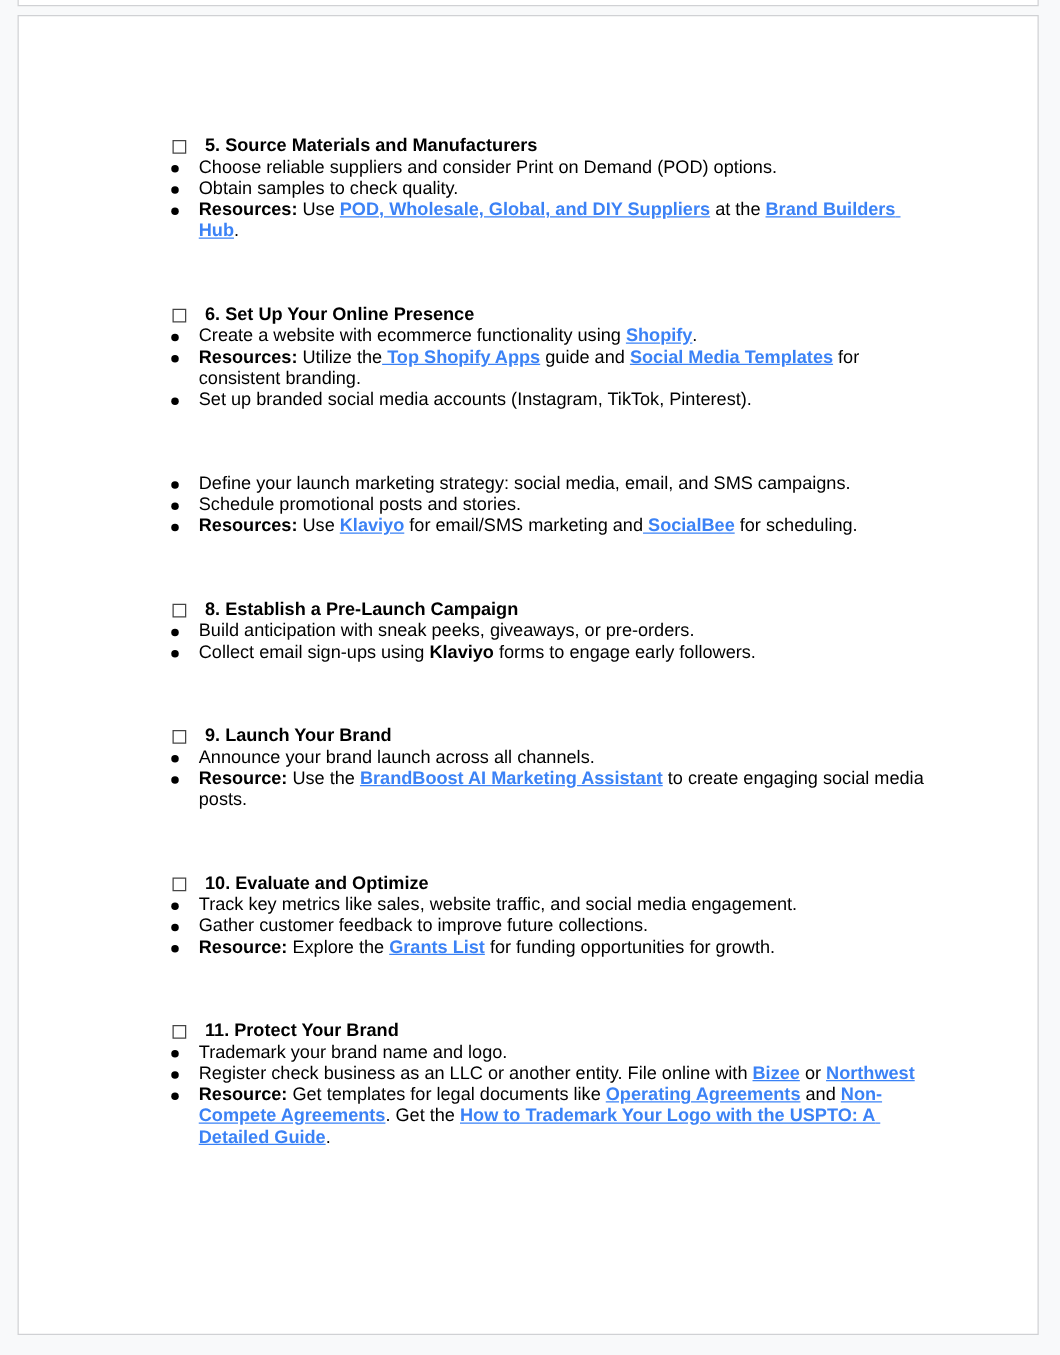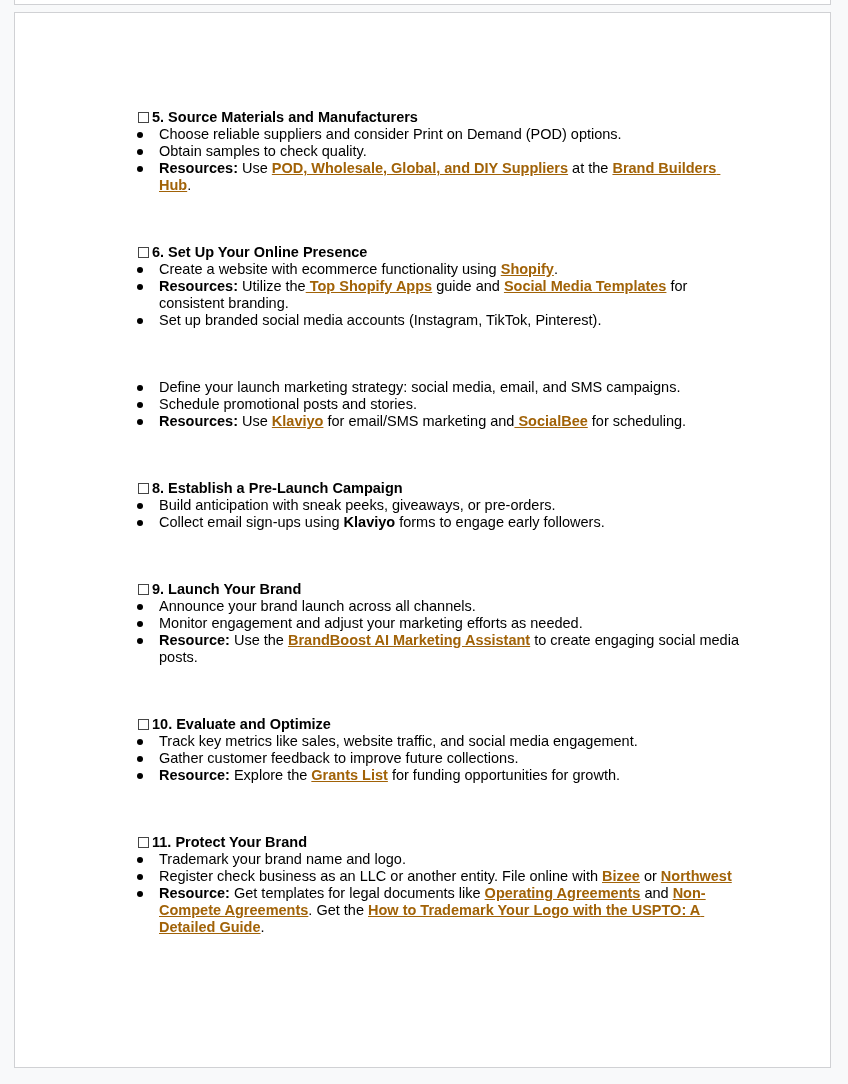--- a/index.html
+++ b/index.html
@@ -24,21 +24,21 @@
   }
   .doc-content{
     padding:96px 0 0 123px;
     width:725px;
     font-size:14.5px;
     line-height:17px;
   }
   .sec{ margin-bottom:50px; width:602px; }
   .sec-head{
     position:relative;
-    padding-left:14px;
+    padding-left:26px;
     font-weight:bold;
   }
   .checkbox{
     position:absolute; left:0; top:3px;
     width:11px; height:11px;
     border:1.5px solid #454545;
     background:#fff;
     display:inline-block;
   }
   .bullet{
@@ -46,21 +46,21 @@
     padding-left:21px;
   }
   .dot{
     position:absolute; left:-1px; top:5.5px;
     width:6px; height:6px;
     border-radius:50%;
     background:#000;
   }
   .b{ font-weight:bold; }
   .link{
-    color:#a16207;
+    color:#3b82f6;
     font-weight:bold;
     text-decoration:underline;
     cursor:pointer;
     white-space:pre-wrap;
   }
 </style>
 </head>
 <body>
 
 <div class="prev-page-edge"></div>
@@ -94,21 +94,20 @@
         <div class="sec-head"><span class="checkbox"></span><span>8. Establish a Pre-Launch Campaign</span></div>
         <div>
           <div class="bullet"><span class="dot"></span><span><span>Build anticipation with sneak peeks, giveaways, or pre-orders.</span></span></div>
           <div class="bullet"><span class="dot"></span><span><span>Collect email sign-ups using </span><span class="b">Klaviyo</span><span> forms to engage early followers.</span></span></div>
         </div>
       </section>
       <section class="sec">
         <div class="sec-head"><span class="checkbox"></span><span>9. Launch Your Brand</span></div>
         <div>
           <div class="bullet"><span class="dot"></span><span><span>Announce your brand launch across all channels.</span></span></div>
-          <div class="bullet"><span class="dot"></span><span><span>Monitor engagement and adjust your marketing efforts as needed.</span></span></div>
           <div class="bullet"><span class="dot"></span><span><span class="b">Resource:</span><span> Use the </span><a class="link">BrandBoost AI Marketing Assistant</a><span> to create engaging social media posts.</span></span></div>
         </div>
       </section>
       <section class="sec">
         <div class="sec-head"><span class="checkbox"></span><span>10. Evaluate and Optimize</span></div>
         <div>
           <div class="bullet"><span class="dot"></span><span><span>Track key metrics like sales, website traffic, and social media engagement.</span></span></div>
           <div class="bullet"><span class="dot"></span><span><span>Gather customer feedback to improve future collections.</span></span></div>
           <div class="bullet"><span class="dot"></span><span><span class="b">Resource:</span><span> Explore the </span><a class="link">Grants List</a><span> for funding opportunities for growth.</span></span></div>
         </div>

